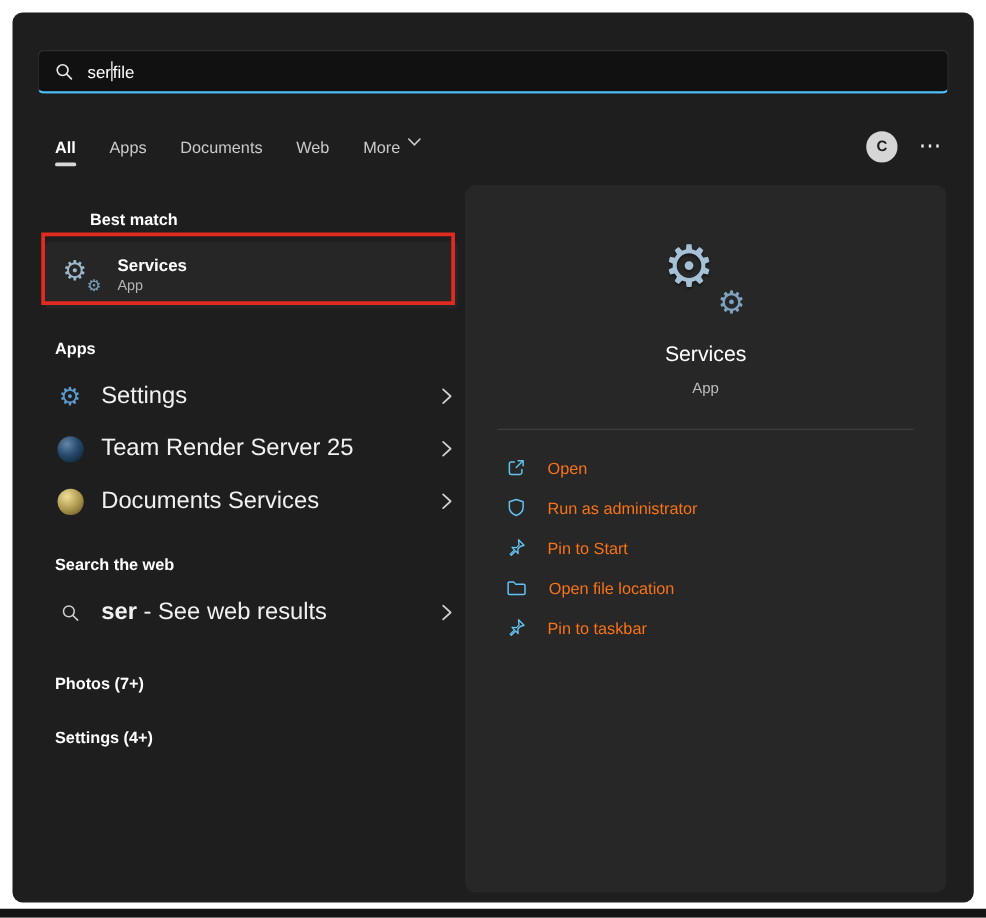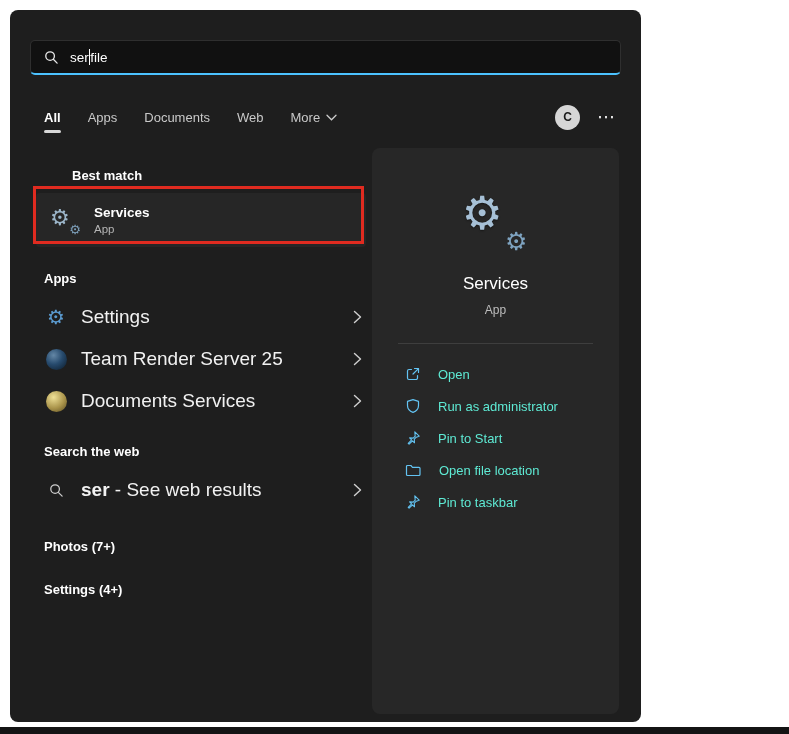--- a/index.html
+++ b/index.html
@@ -8,21 +8,21 @@
     width: 789px;
     height: 734px;
     background: #ffffff;
     font-family: "Liberation Sans", "DejaVu Sans", sans-serif;
     position: relative;
     overflow: hidden;
   }
   .panel {
     position: absolute;
     left: 10px; top: 10px;
-    width: 631px; height: 712px;
+    width: 769px; height: 712px;
     background: #1e1e1e;
     border-radius: 8px;
   }
   .taskbar-edge {
     position: absolute;
     left: 0; bottom: 0;
     width: 789px; height: 7px;
     background: #141414;
   }
   
@@ -45,21 +45,21 @@
     left: 34px; right: 26px; top: 94px;
     height: 26px;
     display: flex; align-items: center;
   }
   .tab { font-size: 13px; color: #c9c9c9; margin-right: 27px; position: relative; }
   .tab.selected { color: #ffffff; font-weight: 700; }
   .tab.selected::after {
     content: ""; position: absolute; left: 0; right: 0; bottom: -8px;
     height: 3px; border-radius: 1.5px; background: #d8d8d8;
   }
-  .tab-more { display: flex; align-items: center; gap: 6px; }
+  .tab-more { display: flex; align-items: flex-start; gap: 6px; }
   .avatar {
     margin-left: auto;
     width: 25px; height: 25px; border-radius: 50%;
     background: #d6d6d6; color: #1b1b1b;
     font-size: 12px; font-weight: 700;
     display: flex; align-items: center; justify-content: center;
   }
   .ellipsis { margin-left: 17px; color: #ededed; font-size: 18px; font-family: "DejaVu Sans", sans-serif; line-height: 1; }
   
   .leftcol { position: absolute; left: 20px; top: 148px; width: 342px; }
@@ -97,21 +97,21 @@
     border-radius: 8px;
     overflow: hidden;
   }
   .preview-icon { position: relative; width: 72px; height: 56px; margin: 44px auto 0; }
   .preview-icon .g1 { position: absolute; left: 2px; top: -2px; font-size: 46px; color: #a6c0d6; text-shadow: 0 1px 2px rgba(0,0,0,.45); }
   .preview-icon .g2 { position: absolute; right: 4px; bottom: -6px; font-size: 25px; color: #7ea3c0; }
   .preview-title { text-align: center; margin-top: 26px; font-size: 17px; color: #ffffff; }
   .preview-sub { text-align: center; margin-top: 9px; font-size: 12px; color: #bdbdbd; }
   .divider { height: 1px; background: #3e3e3e; margin: 26px 26px 14px; }
   .action { display: flex; align-items: center; height: 32px; padding-left: 33px; gap: 17px; }
-  .action-label { font-size: 13px; color: #5eead4; }
+  .action-label { font-size: 13px; color: #f97316; }
   
   .annotation {
     position: absolute;
     left: 23px; top: 176px;
     width: 331px; height: 58px;
     border: 3px solid #e02b20;
     pointer-events: none;
   }
 </style>
 </head>

